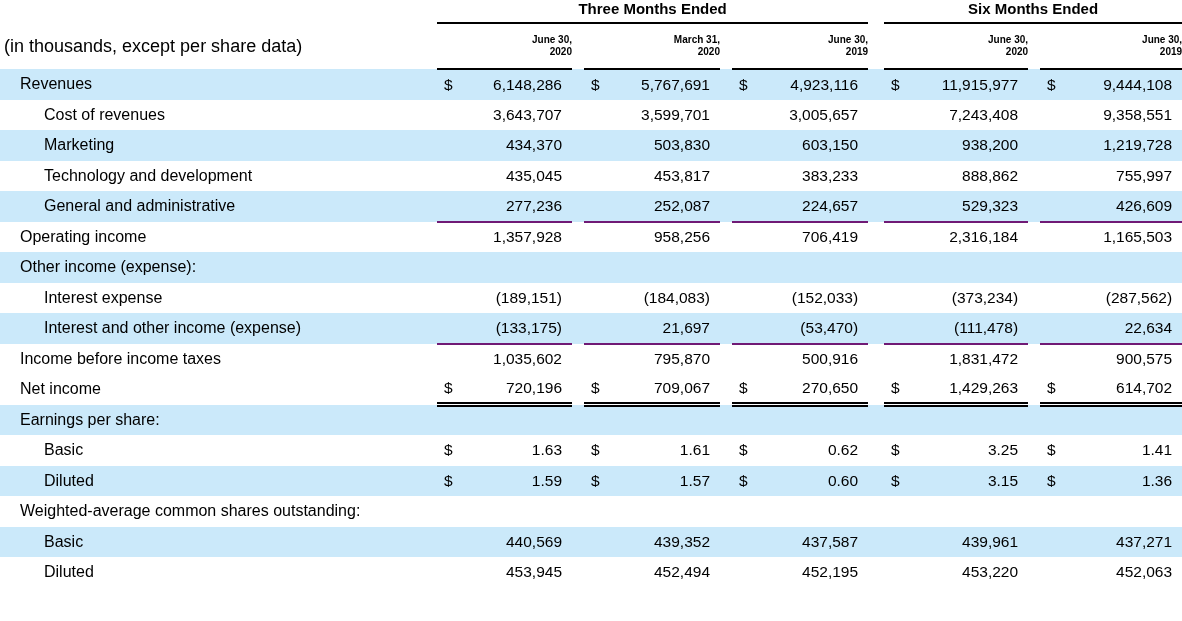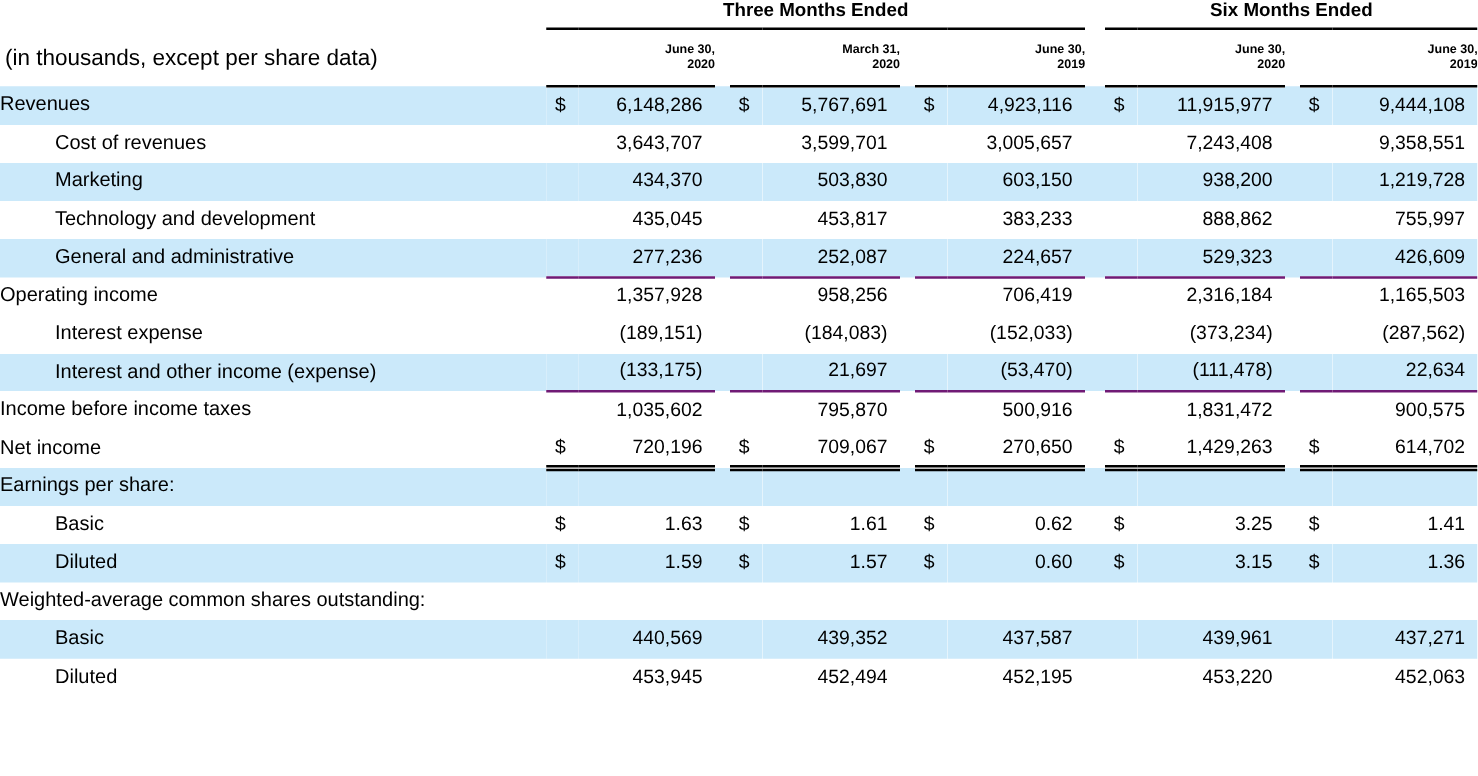--- a/index.html
+++ b/index.html
@@ -46,21 +46,21 @@
   }
   td.caption-cell {
     font-size: 18px;
     text-align: left;
     padding-left: 4px;
     vertical-align: middle;
     margin-left: 28px;
   }
   
   tbody tr { height: 30.5px; }
-  td.label { padding-left: 0; font-size: 16px; }
+  td.label { padding-left: 20px; font-size: 16px; }
   td.label.indent { padding-left: 44px; }
   td.dollar { text-align: left; padding-left: 7px; }
   td.val { text-align: right; padding-right: 10px; }
   tr.stripe td { background: var(--stripe, #cbe9fa); }
   td.u-single { border-bottom: 2px solid #701a75; }
   td.u-double { border-bottom: 5px double #000; }
   td.spacer { background-clip: padding-box; }
 </style>
 </head>
 <body>
@@ -214,20 +214,37 @@
         <td class="spacer"></td>
         <td class="dollar"></td>
         <td class="val">706,419</td>
         <td class="spacer"></td>
         <td class="dollar"></td>
         <td class="val">2,316,184</td>
         <td class="spacer"></td>
         <td class="dollar"></td>
         <td class="val">1,165,503</td>
       </tr>
+      <tr class="stripe">
+        <td class="label">Other income (expense):</td>
+        <td class="dollar"></td>
+        <td class="val"></td>
+        <td class="spacer"></td>
+        <td class="dollar"></td>
+        <td class="val"></td>
+        <td class="spacer"></td>
+        <td class="dollar"></td>
+        <td class="val"></td>
+        <td class="spacer"></td>
+        <td class="dollar"></td>
+        <td class="val"></td>
+        <td class="spacer"></td>
+        <td class="dollar"></td>
+        <td class="val"></td>
+      </tr>
       <tr>
         <td class="label indent">Interest expense</td>
         <td class="dollar"></td>
         <td class="val">(189,151)</td>
         <td class="spacer"></td>
         <td class="dollar"></td>
         <td class="val">(184,083)</td>
         <td class="spacer"></td>
         <td class="dollar"></td>
         <td class="val">(152,033)</td>

